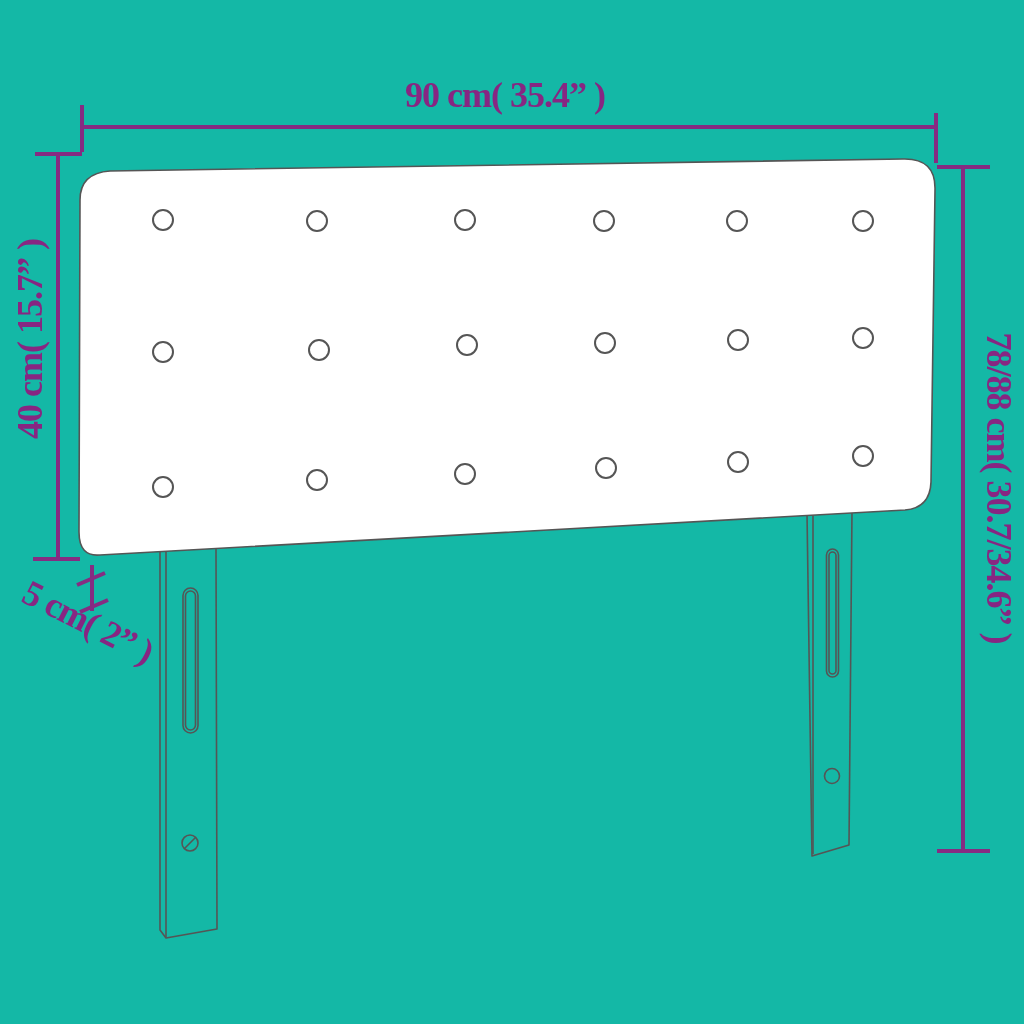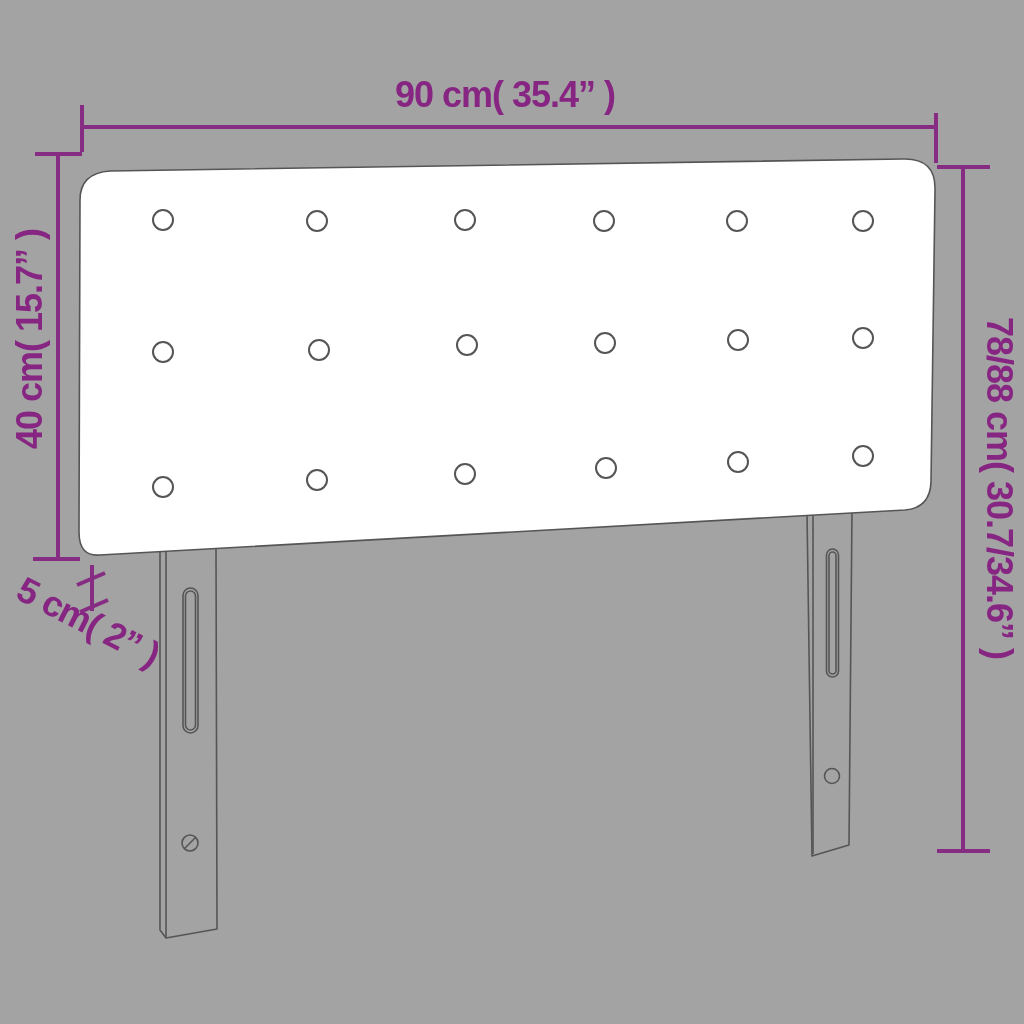--- a/index.html
+++ b/index.html
@@ -1,18 +1,18 @@
 <!DOCTYPE html>
 <html><head>
 <meta charset="utf-8">
 <style>
   html,body{margin:0;padding:0;background:#ffffff;}
   .canvas{
-    position:relative;width:1024px;height:1024px;background:#a3a3a3;
-    overflow:hidden;font-family:Liberation Sans, sans-serif;
+    position:relative;width:1024px;height:1024px;background:#14b8a6;
+    overflow:hidden;font-family:Liberation Serif, serif;
   }
   .canvas svg{position:absolute;left:0;top:0;}
   .dim-label{
     position:absolute;font-weight:700;font-size:36px;letter-spacing:-1px;
     color:#872682;white-space:nowrap;user-select:none;
   }
   .label-width {left:505px;top:95px; transform:translate(-50%,-50%);}
   .label-panel-height{left:30px; top:339px;transform:translate(-50%,-50%) rotate(-90deg);}
   .label-total-height{left:999px;top:488px;transform:translate(-50%,-50%) rotate(90deg);}
   .label-depth{left:88px; top:622px;transform:translate(-50%,-50%) rotate(27deg);}

